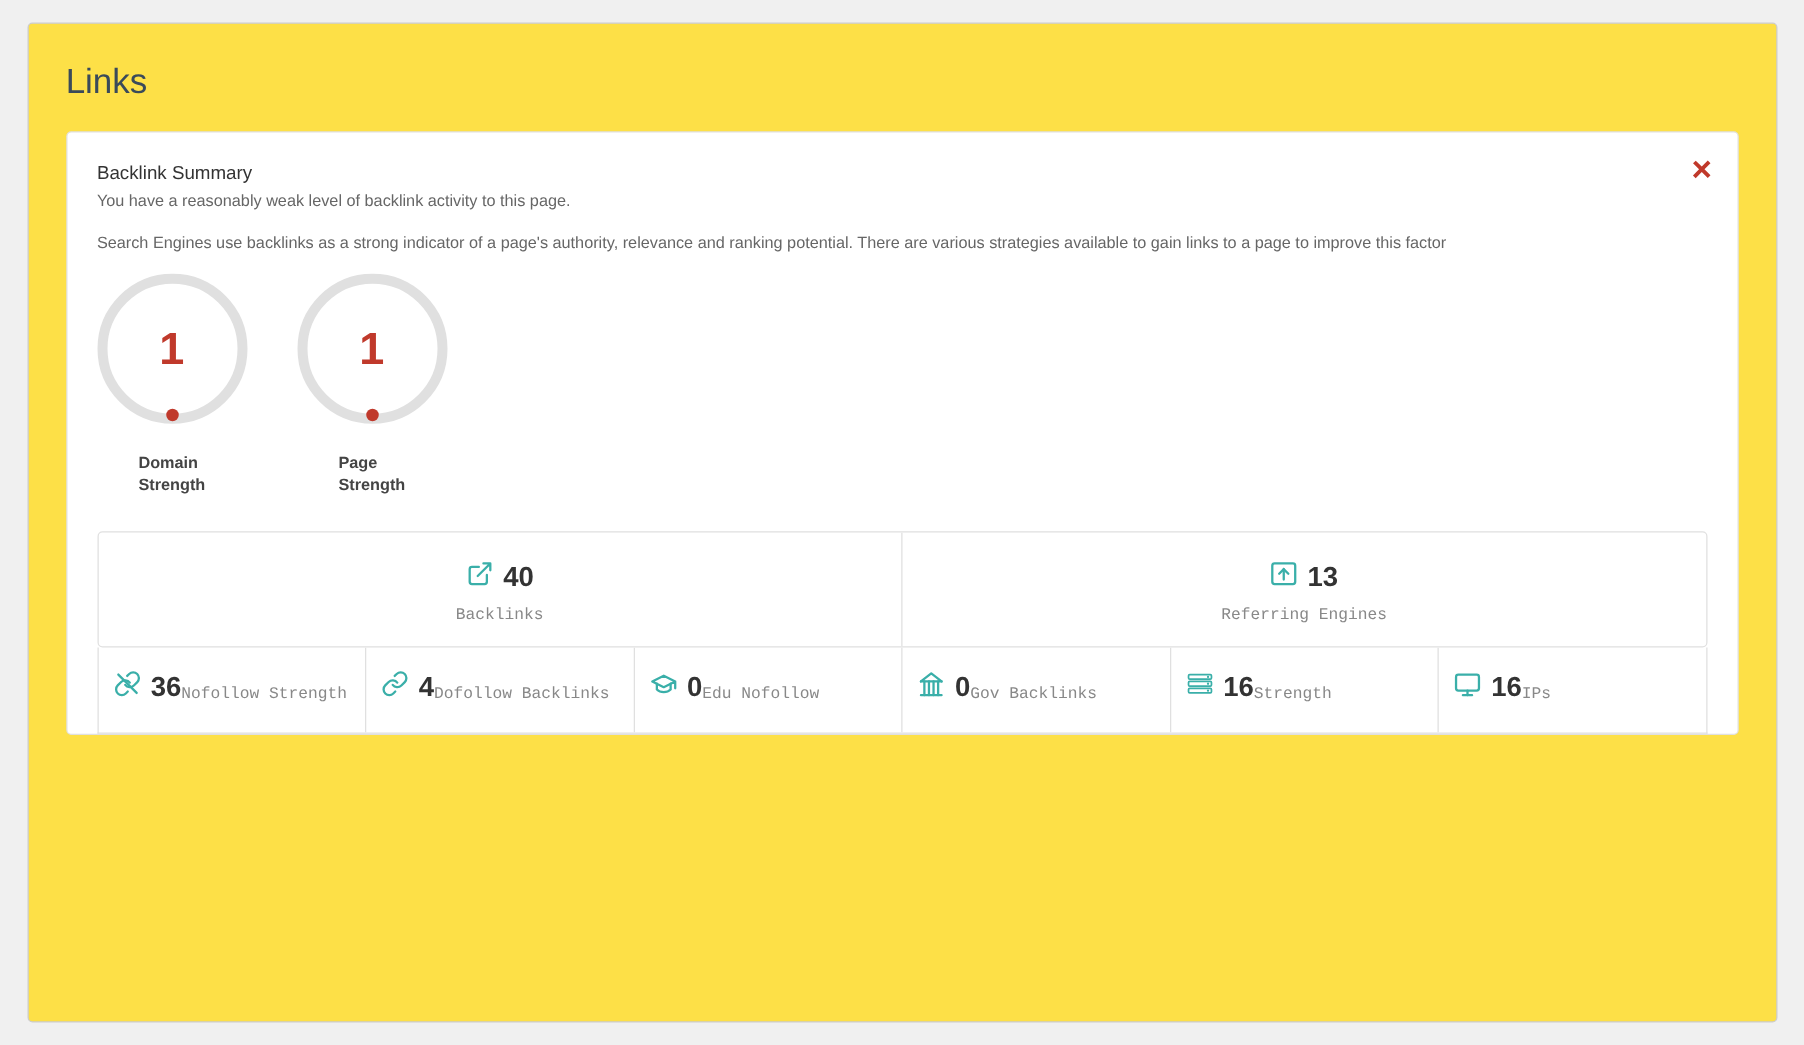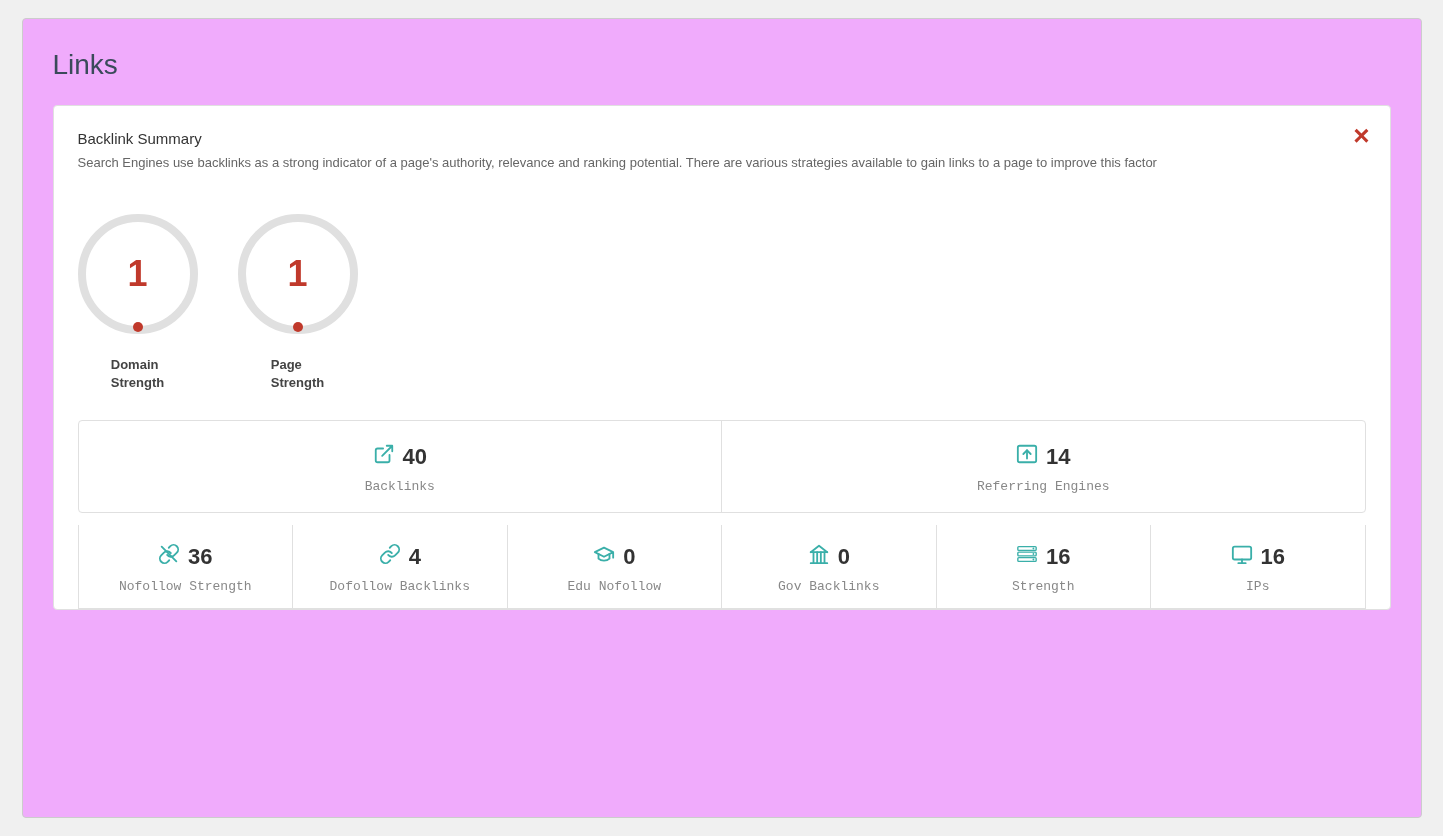--- a/index.html
+++ b/index.html
@@ -7,21 +7,21 @@
       font-family: -apple-system, BlinkMacSystemFont, 'Segoe UI', sans-serif;
       background: #f0f0f0;
       display: flex;
       align-items: center;
       justify-content: center;
       min-height: 100vh;
     }
     .window {
       width: 1400px;
       min-height: 800px;
-      background: #f0abfc;
+      background: #fde047;
       border: 1px solid #ccc;
       border-radius: 4px;
       padding: 30px 30px 30px 30px;
     }
     .page-title {
       font-size: 28px;
       font-weight: 400;
       color: #3a4a5a;
       margin-bottom: 24px;
     }
@@ -50,21 +50,21 @@
     }
     .summary-desc {
       font-size: 13px;
       color: #666;
       margin-bottom: 16px;
     }
     .summary-body {
       font-size: 13px;
       color: #666;
       line-height: 1.6;
-      margin-bottom: 40px;
+      margin-bottom: 14px;
     }
     
     .circles-row {
       display: flex;
       gap: 40px;
       margin-bottom: 28px;
       align-items: flex-start;
     }
     .circle-item {
       display: flex;
@@ -102,21 +102,21 @@
       font-weight: 700;
       color: #444;
       margin-top: 14px;
       line-height: 1.4;
     }
     
     .stats-grid-top {
       display: flex;
       border: 1px solid #e0e0e0;
       border-radius: 4px;
-      margin-bottom: 12px;
+      margin-bottom: 0;
       overflow: hidden;
     }
     .stat-cell {
       flex: 1;
       padding: 22px 16px 18px 16px;
       border-right: 1px solid #e0e0e0;
       display: flex;
       flex-direction: column;
       align-items: center;
       justify-content: center;
@@ -152,21 +152,20 @@
       border-left: 1px solid #e0e0e0;
       border-right: 1px solid #e0e0e0;
       border-bottom: 1px solid #e0e0e0;
       overflow: hidden;
     }
     .stat-cell-sm {
       flex: 1;
       padding: 18px 12px 14px 12px;
       border-right: 1px solid #e0e0e0;
       display: flex;
-      flex-direction: column;
       align-items: center;
       justify-content: flex-start;
     }
     .stat-cell-sm:last-child {
       border-right: none;
     }
     
     .icon-svg {
       width: 22px;
       height: 22px;
@@ -177,20 +176,21 @@
 <body>
 
 <div class="window">
   <h1 class="page-title">Links</h1>
 
   <div class="card">
 
     <span class="close-btn">×</span>
 
     <div class="summary-title">Backlink Summary</div>
+    <div class="summary-desc">You have a reasonably weak level of backlink activity to this page.</div>
     <div class="summary-body">
       <span>Search Engines use backlinks as a strong indicator of a page's authority, relevance and ranking potential. There are various strategies available to gain links to a page to improve this factor</span>
     </div>
 
     <div class="circles-row">
       <div class="circle-item">
         <div class="circle-ring">
           <span class="circle-number">1</span>
           <span class="circle-dot"></span>
         </div>
@@ -221,21 +221,21 @@
 
       <div class="stat-cell">
         <div class="stat-value-row">
           <span class="icon-teal">
             <svg class="icon-svg" viewBox="0 0 24 24" xmlns="http://www.w3.org/2000/svg">
               <rect x="2" y="3" width="20" height="18" rx="2" ry="2" stroke="#3aafa9" stroke-width="2" fill="none"></rect>
               <polyline points="8,12 12,8 16,12" stroke="#3aafa9" stroke-width="2" fill="none" stroke-linecap="round"></polyline>
               <line x1="12" y1="8" x2="12" y2="17" stroke="#3aafa9" stroke-width="2" stroke-linecap="round"></line>
             </svg>
           </span>
-          <span class="stat-number">14</span>
+          <span class="stat-number">13</span>
         </div>
         <div class="stat-label">Referring Engines</div>
       </div>
     </div>
 
     <div class="stats-grid-bottom">
 
       <div class="stat-cell-sm">
         <div class="stat-value-row">
           <span class="icon-teal">

